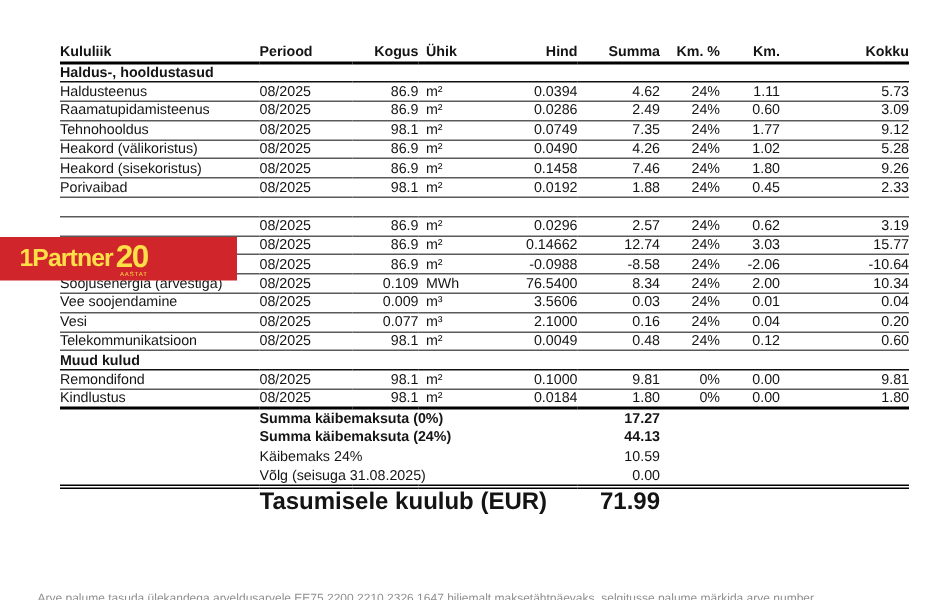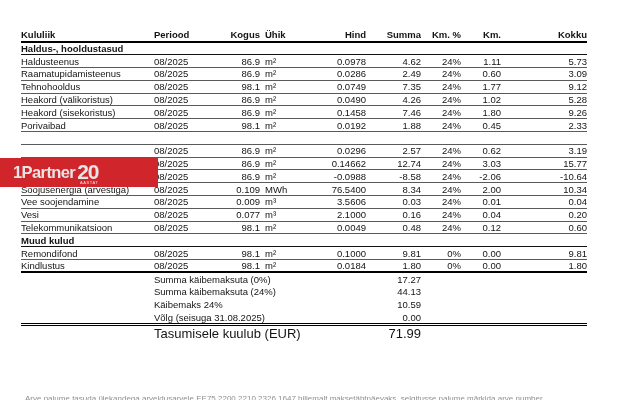--- a/index.html
+++ b/index.html
@@ -1,44 +1,44 @@
 <!DOCTYPE html>
 <html><head>
 <meta charset="utf-8">
 <style>
   html,body { margin:0; padding:0; }
   body {
     width:622px; height:400px; background:#ffffff; overflow:hidden;
     position:relative; font-family:"Liberation Sans", sans-serif; color:#141414;
   }
   table.bill {
-    position:absolute; left:21px; top:27px; width:566px;
+    position:absolute; left:40px; top:27px; width:566px;
     border-collapse:collapse; table-layout:fixed; font-size:9.5px;
   }
   th, td { padding:0; margin:0; white-space:nowrap; overflow:hidden; vertical-align:middle; }
   .al { text-align:left; }
   .ar { text-align:right; }
   .pl { padding-left:5px; }
   thead tr { height:15px; }
   thead th { font-weight:bold; border-bottom:2px solid #000; font-size:9.5px; }
   tbody.rows tr { height:12.8px; }
   tbody.rows td { border-bottom:1px solid #5a5a5a; }
   tr.section td { font-weight:bold; border-bottom:1.7px solid #111; }
   tr.section.plain td { font-weight:normal; border-bottom:1px solid #5a5a5a; }
   tbody.rows tr:last-child td { border-bottom:none;margin-left:12px; }
   tbody.summary tr { height:13px; }
   tbody.summary td { border:none; }
   tr.t-thick td { border-top:2px solid #000 !important; }
   tr.t-double td { border-top:3px double #000 !important; }
-  td.b { font-weight:normal; }
+  td.b { font-weight:bold; }
   tr.big { height:17px; }
-  tr.big td.b { font-size:13px; }
+  tr.big td.b { font-size:16px; }
   .logo {
     position:absolute; left:0; top:158px; width:158px; height:29px;
-    display:flex; align-items:center; color:#e5e5e5; z-index:5;
+    display:flex; align-items:center; color:#fde047; z-index:5;
   }
   .logo-word { font-weight:bold; font-size:16.5px; margin-left:13px; letter-spacing:-0.6px; }
   .logo-badge { margin-left:2px; display:flex; flex-direction:column; align-items:flex-end; line-height:1; margin-top:1px; }
   .logo-20 { font-weight:bold; font-size:21px; line-height:19px; letter-spacing:-1px; }
   .logo-caption { font-size:4px; letter-spacing:0.6px; margin-top:0px; }
   .footer-note {
     position:absolute; left:25px; top:394px; width:570px; height:10px;
     font-size:8px; color:#8f8f8f; white-space:nowrap; overflow:hidden;
   }
 </style>
@@ -74,21 +74,21 @@
     </thead>
     <tbody class="rows" id="rows">
         <tr class="section">
           <td colspan="9" class="al">Haldus-, hooldustasud</td>
         </tr>
         <tr>
           <td class="al">Haldusteenus</td>
           <td class="al">08/2025</td>
           <td class="ar">86.9</td>
           <td class="al pl">m²</td>
-          <td class="ar">0.0978</td>
+          <td class="ar">0.0394</td>
           <td class="ar">4.62</td>
           <td class="ar">24%</td>
           <td class="ar">1.11</td>
           <td class="ar">5.73</td>
         </tr>
         <tr>
           <td class="al">Raamatupidamisteenus</td>
           <td class="al">08/2025</td>
           <td class="ar">86.9</td>
           <td class="al pl">m²</td>

